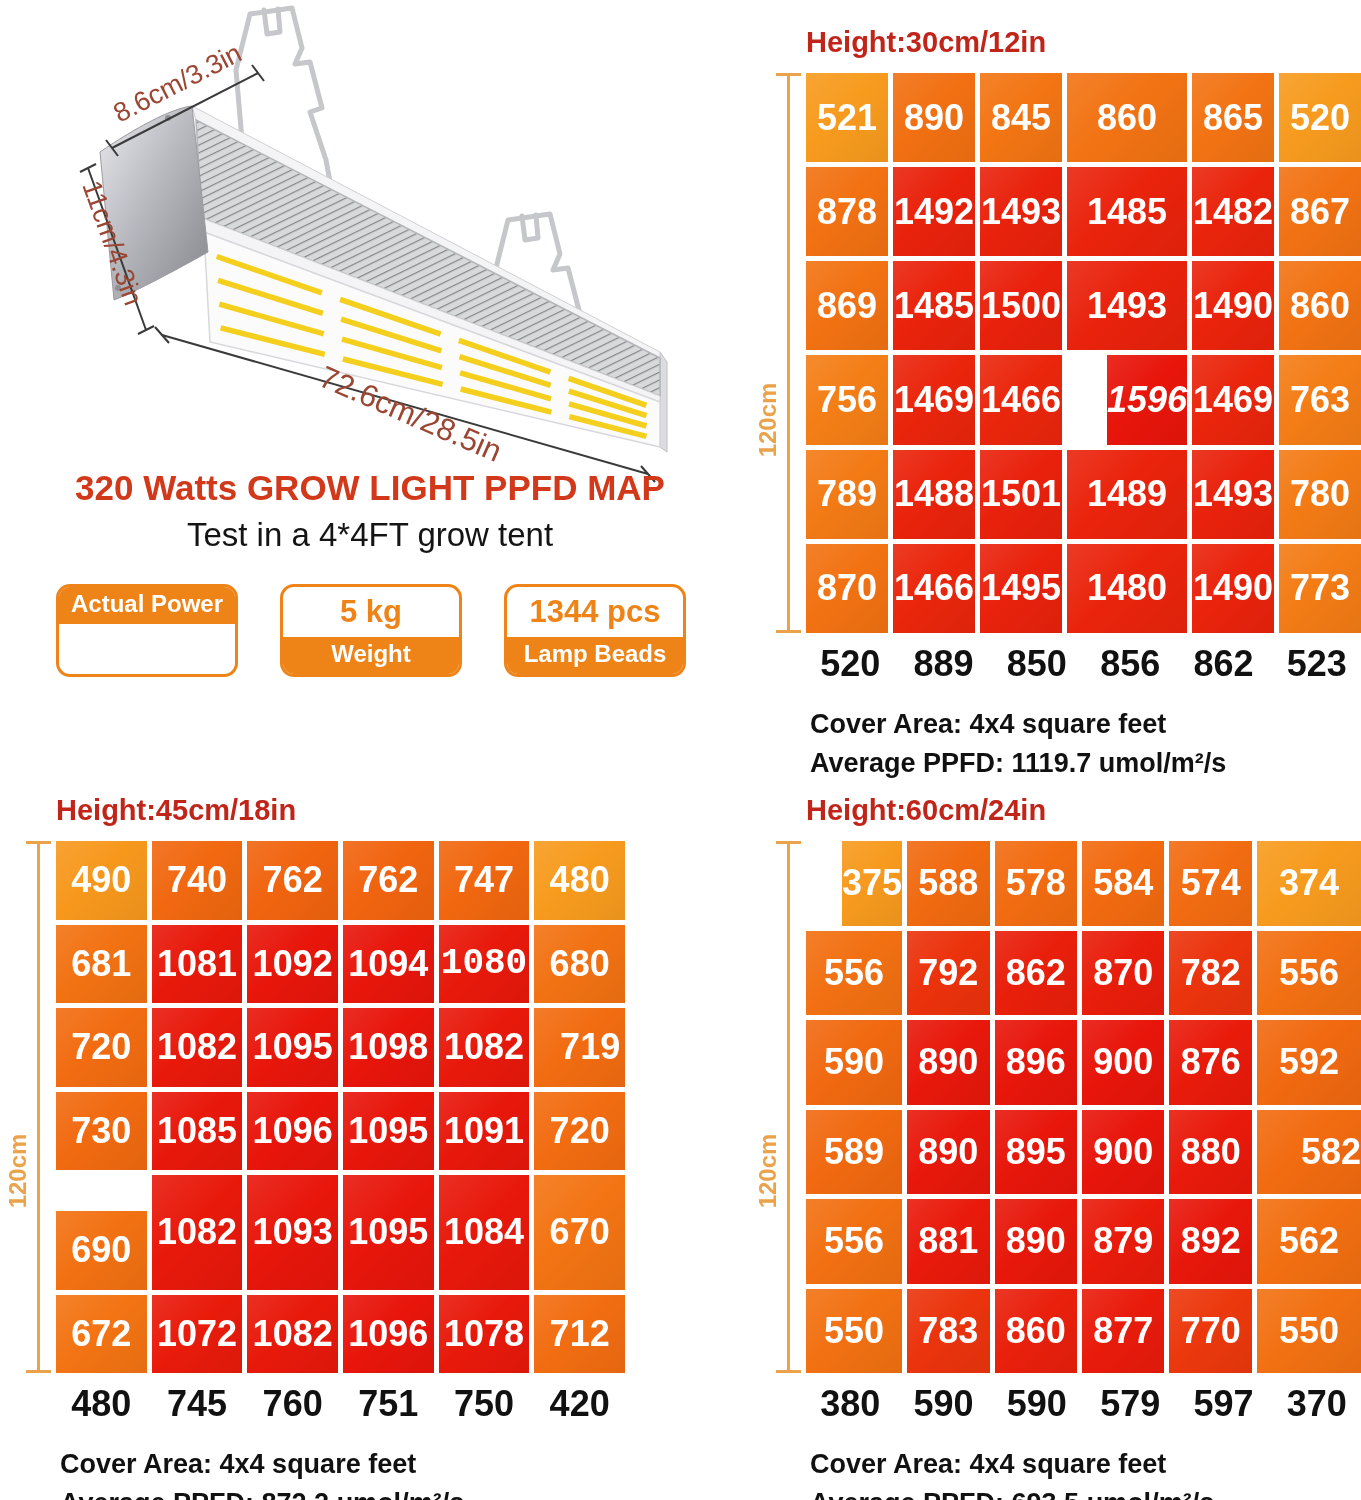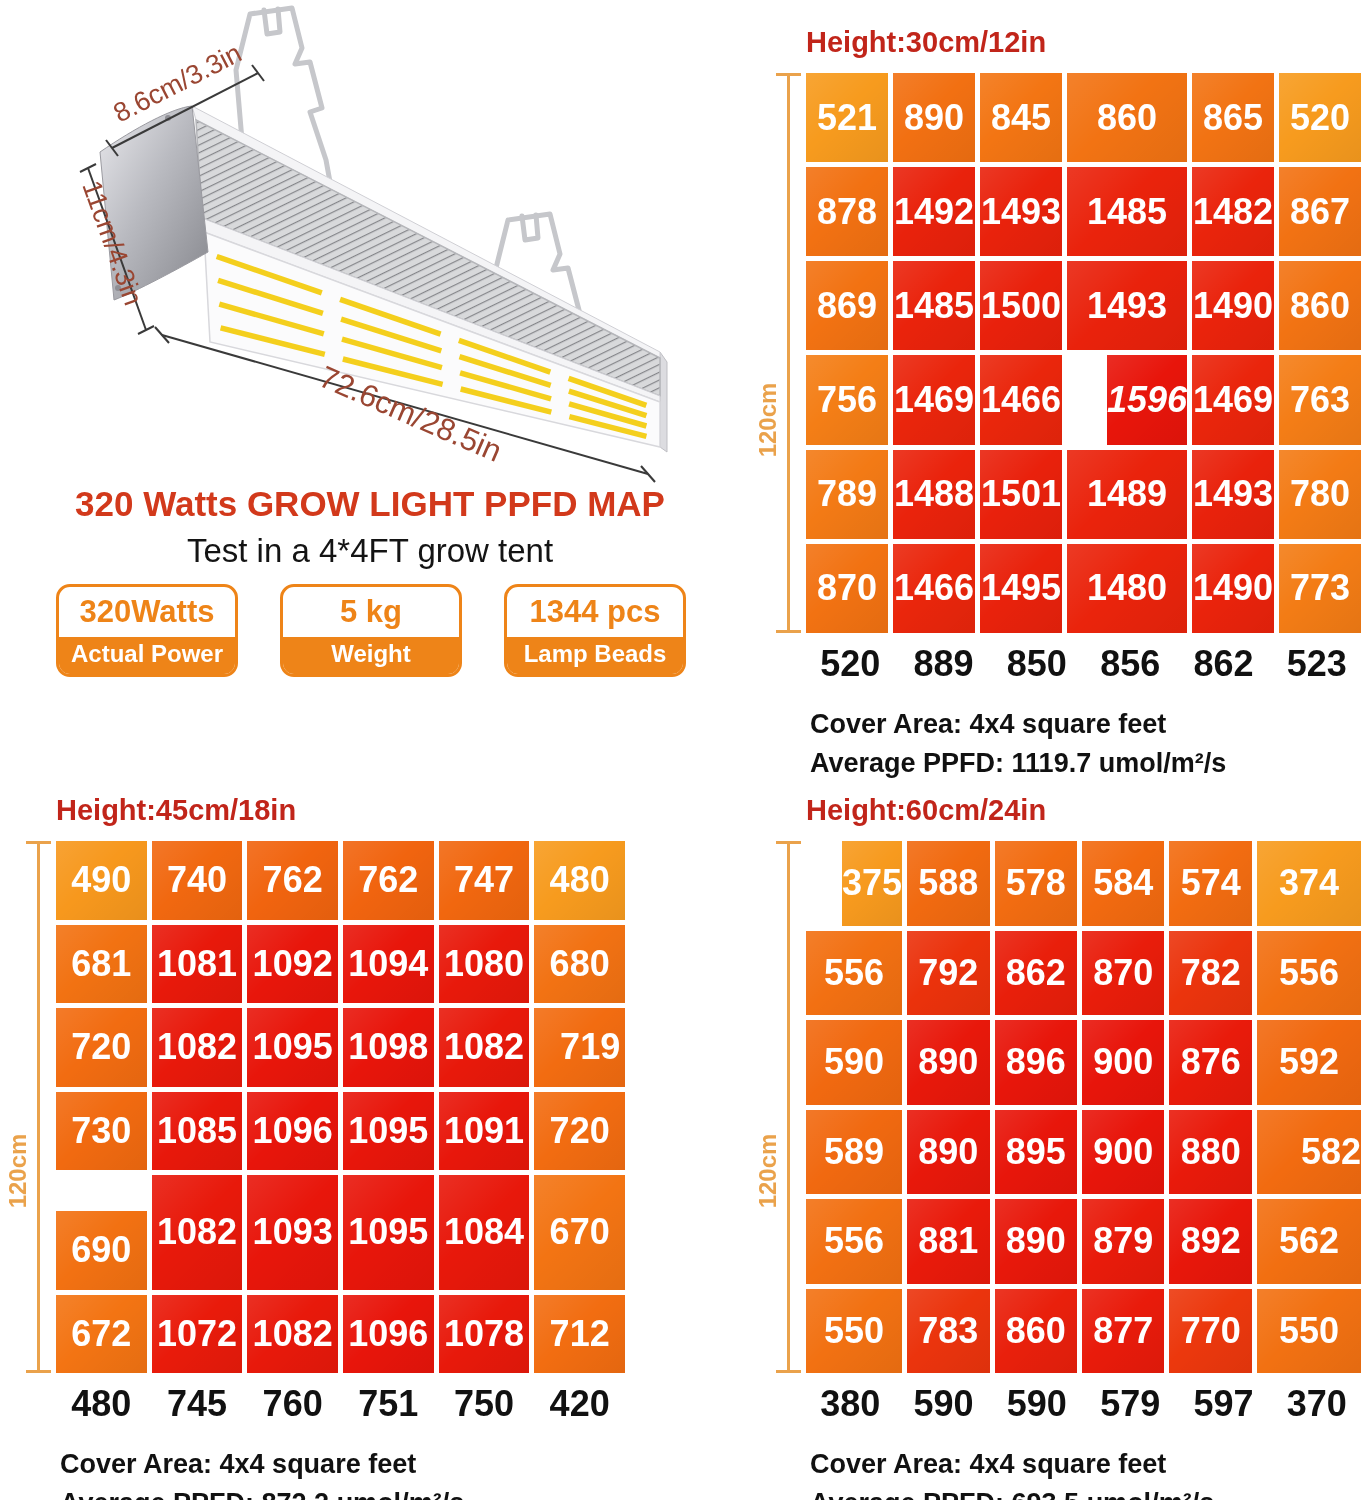--- a/index.html
+++ b/index.html
@@ -5,21 +5,21 @@
   html,body{margin:0;padding:0;}
   body{
     width:1361px;height:1500px;position:relative;background:#ffffff;
     font-family:"Liberation Sans",sans-serif;overflow:hidden;
   }
 
   
   #illus{position:absolute;left:40px;top:0;width:660px;height:490px;}
 
   
-  #intro{position:absolute;left:40px;top:484px;width:660px;text-align:center;}
+  #intro{position:absolute;left:40px;top:468px;width:660px;text-align:center;}
   .title{font-size:35px;font-weight:bold;color:#d2391b;letter-spacing:0px;}
   .subtitle{font-size:33px;color:#141414;margin-top:8px;}
 
   
   #badges{position:absolute;left:56px;top:584px;display:flex;gap:42px;}
   .badge{width:176px;border:3px solid #ee8418;border-radius:14px;overflow:hidden;background:#fff;}
   .badge-value{height:50px;display:flex;align-items:center;justify-content:center;
     color:#ee8418;font-size:31px;font-weight:bold;}
   .badge-label{background:#ee8418;color:#fff;font-size:24px;font-weight:bold;
     text-align:center;padding:3px 0 6px;}
@@ -122,21 +122,20 @@
   </svg>
 </div>
 
 <div id="intro">
   <div class="title">320 Watts GROW LIGHT PPFD MAP</div>
   <div class="subtitle">Test in a 4*4FT grow tent</div>
 </div>
 
 <div id="badges">
   <div class="badge">
-    <div class="badge-value">320Watts</div>
     <div class="badge-label">Actual Power</div>
   </div>
   <div class="badge">
     <div class="badge-value">5 kg</div>
     <div class="badge-label">Weight</div>
   </div>
   <div class="badge">
     <div class="badge-value">1344 pcs</div>
     <div class="badge-label">Lamp Beads</div>
   </div>
@@ -219,21 +218,21 @@
           <div class="cell" style="background-color: rgb(247, 152, 29);">490</div>
           <div class="cell" style="background-color: rgb(241, 104, 16);">740</div>
           <div class="cell" style="background-color: rgb(241, 100, 15);">762</div>
           <div class="cell" style="background-color: rgb(241, 100, 15);">762</div>
           <div class="cell" style="background-color: rgb(241, 103, 15);">747</div>
           <div class="cell" style="background-color: rgb(247, 155, 30);">480</div>
           <div class="cell" style="background-color: rgb(242, 114, 18);">681</div>
           <div class="cell" style="background-color: rgb(232, 25, 11);">1081</div>
           <div class="cell" style="background-color: rgb(232, 22, 11);">1092</div>
           <div class="cell" style="background-color: rgb(232, 22, 11);">1094</div>
-          <div class="cell" style="background-color: rgb(232, 25, 11);">1080</div>
+          <div class="cell" style="background-color: rgb(232, 25, 11); font-family: Liberation Mono, monospace;">1080</div>
           <div class="cell" style="background-color: rgb(242, 114, 19);">680</div>
           <div class="cell" style="background-color: rgb(242, 108, 17);">720</div>
           <div class="cell" style="background-color: rgb(232, 25, 11);">1082</div>
           <div class="cell" style="background-color: rgb(232, 22, 11);">1095</div>
           <div class="cell" style="background-color: rgb(232, 21, 11);">1098</div>
           <div class="cell" style="background-color: rgb(232, 25, 11);">1082</div>
           <div class="cell" style="background-color: rgb(242, 108, 17); padding-left: 21px;">719</div>
           <div class="cell" style="background-color: rgb(241, 106, 16);">730</div>
           <div class="cell" style="background-color: rgb(232, 24, 11);">1085</div>
           <div class="cell" style="background-color: rgb(232, 21, 11);">1096</div>

